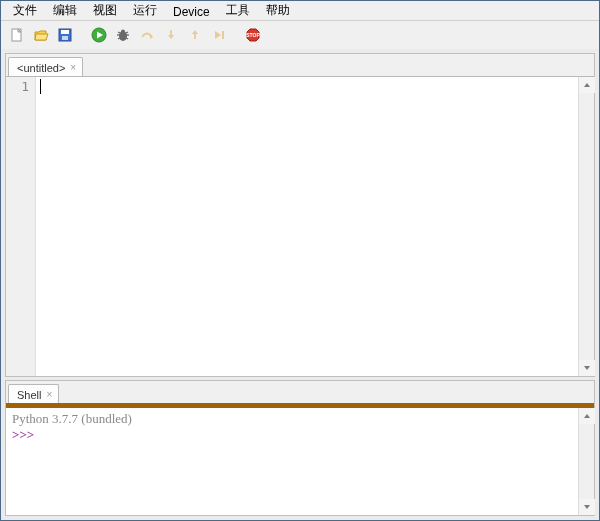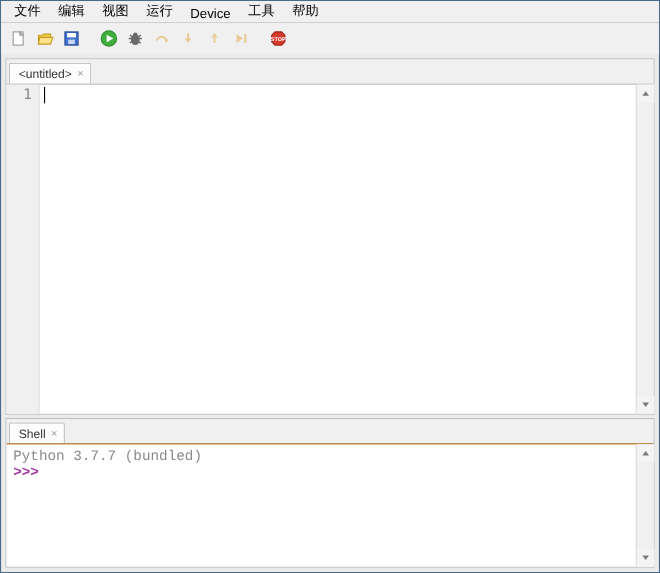--- a/index.html
+++ b/index.html
@@ -29,21 +29,21 @@
   .tabrow { height: 22px; display: flex; align-items: flex-end; padding: 2px 2px 0 2px; background: #f0f0f0; }
   .tab { height: 20px; border: 1px solid #b8b8b8; border-bottom: none; background: #fdfdfd; padding: 0 6px 0 8px; display:flex; align-items:center; gap:5px; font-size: 11px; color:#333; border-top-left-radius:2px; border-top-right-radius:2px; position:relative; top:1px; }
   .tab .close-x { color:#9d9d9d; font-size: 10px; line-height:1; }
   .pane-body { flex:1; background:#fff; border-top:1px solid #b8b8b8; display:flex; min-height:0; position:relative; }
   .gutter { width: 30px; background:#f0f0f0; border-right:1px solid #e0e0e0; text-align:right; padding: 2px 6px 0 0; color:#888; font-family: Consolas, monospace; font-size: 13px; }
   .code-area { flex:1; padding: 2px 4px; font-family: Consolas, monospace; font-size: 13px; position:relative; }
   .code-area .caret { display:inline-block; width:1px; height:15px; background:#000; vertical-align:text-bottom; }
   .vscroll { position:absolute; right:0; top:0; bottom:0; width:16px; background:#f0f0f0; border-left:1px solid #dcdcdc; }
   .vscroll .arrow { width:16px; height:16px; display:flex; align-items:center; justify-content:center; background:#f4f4f4; }
   .vscroll .arrow.down { position:absolute; bottom:0; }
-  .shell-body { flex:1; background:#fff; border-top:1px solid #a16207; padding: 3px 6px; font-family: Liberation Mono, monospace; font-size: 13px; position:relative; }
+  .shell-body { flex:1; background:#fff; border-top:5px solid #a16207; padding: 3px 6px; font-family: Liberation Serif, serif; font-size: 13px; position:relative; }
   .shell-line1 { color:#8a8a8a; }
   .prompt { color:#a33aa3; font-weight:bold; }
 </style>
 </head>
 <body>
 
 <div class="window">
 
 
   <div class="menubar">

